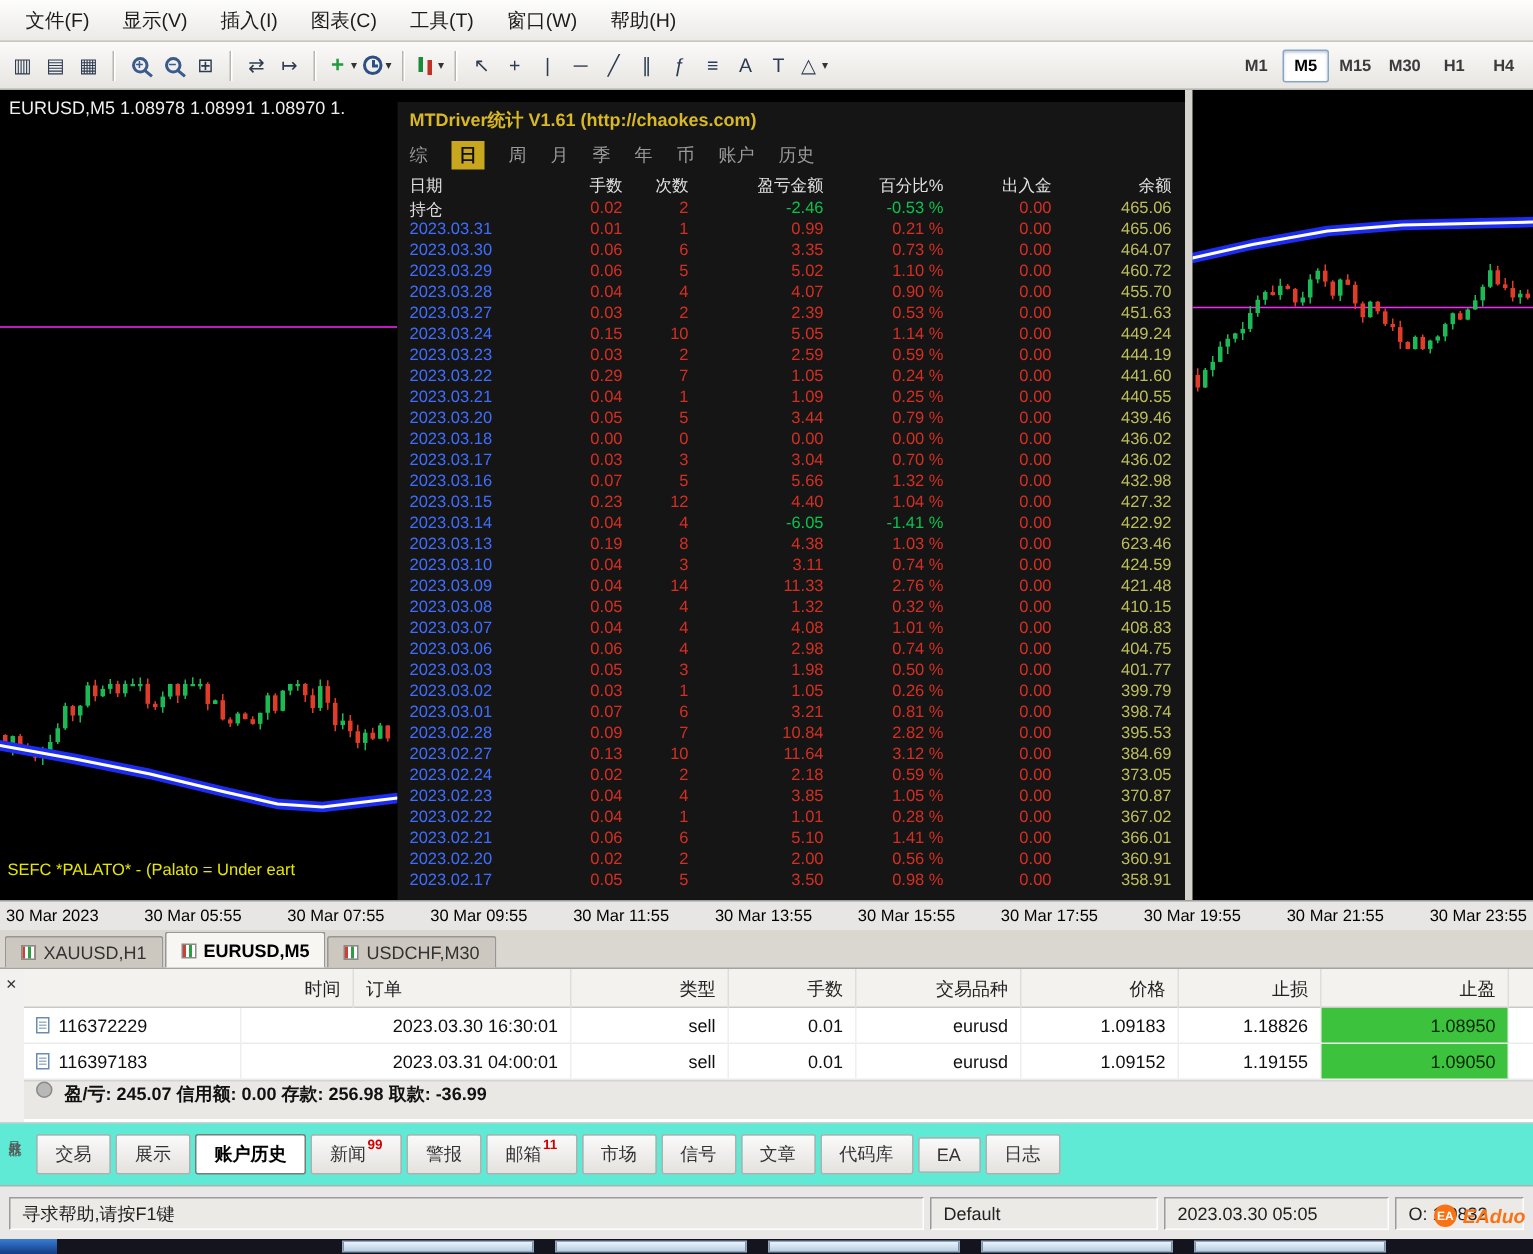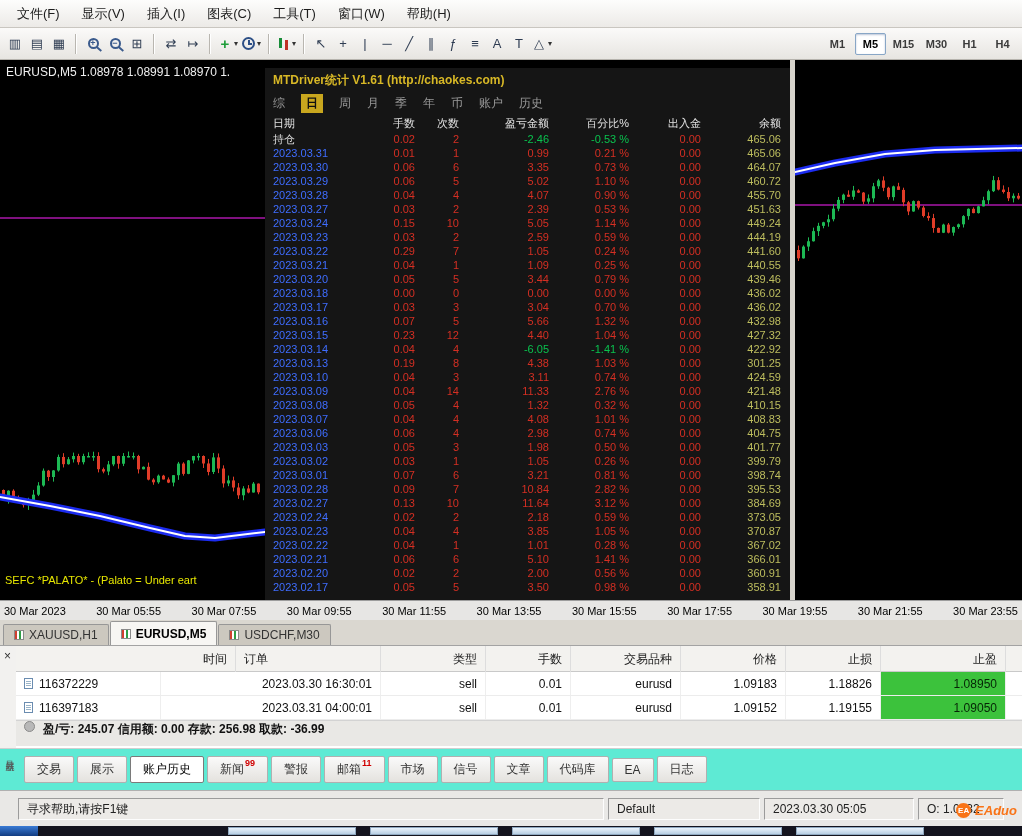--- a/index.html
+++ b/index.html
@@ -88,25 +88,25 @@
   #tsummary{height:26px;display:flex;gap:8px;background:#e9e8e5;border-top:1px solid #d3d3d3;
             font-weight:bold;font-size:12px;color:#111;padding-left:8px}
   .sum-ico{width:11px;height:11px;border-radius:50%;background:#b8b8b8;border:1px solid #8a8a8a;flex:0 0 auto}
 
   
   #ttabsbar{height:42px;background:#5eead4;display:flex;align-items:center;gap:3px;padding-left:24px;position:relative;
             border-top:1px solid #cfcfcf}
   .vlabel{position:absolute;left:3px;top:4px;writing-mode:vertical-rl;font-size:9px;color:#555;letter-spacing:1px}
   .ttab{padding:4px 12px;font-size:12px;color:#333;background:linear-gradient(#fafafa,#e4e2de);
         border:1px solid #b0b0b0;border-radius:2px;display:flex;align-items:flex-start;gap:1px}
-  .ttab.act{background:#fff;border-color:#7a7a7a;font-weight:normal;color:#000}
+  .ttab.act{background:#fff;border-color:#7a7a7a;font-weight:bold;color:#000}
   .badge{color:#d00000;font-size:9px;font-weight:bold;line-height:1;margin-top:-2px}
 
   
-  #statusbar{height:36px;background:#e9e8e6;border-top:1px solid #b0b0b0;display:flex;align-items:center;padding:0 18px;gap:4px}
+  #statusbar{height:36px;background:#e9e8e6;border-top:1px solid #b0b0b0;display:flex;align-items:center;padding:0 6px;gap:4px}
   .seg{height:22px;line-height:20px;font-size:12px;color:#222;border:1px solid;border-color:#9b9b9b #fdfdfd #fdfdfd #9b9b9b;
        padding:0 8px;background:#eceae7;overflow:hidden;white-space:nowrap}
   .seg.help{flex:1}
   .seg.profile{width:152px}
   .seg.datetime{width:150px}
   .seg.quote{width:86px}
 
   
   #watermark{position:absolute;top:803px;right:5px;display:flex;align-items:center;gap:4px;z-index:10}
   #wmico{width:15px;height:15px;border-radius:50%;background:#f97316;color:#fff;font-size:8px;font-weight:bold;
@@ -601,21 +601,21 @@
             <span class="pc c5 pos">0.00</span>
             <span class="pc c6 bal">422.92</span>
           </div>
           <div class="prow">
             <span class="pc c0 date">2023.03.13</span>
             <span class="pc c1 pos">0.19</span>
             <span class="pc c2 pos">8</span>
             <span class="pc c3 pos">4.38</span>
             <span class="pc c4 pos">1.03 %</span>
             <span class="pc c5 pos">0.00</span>
-            <span class="pc c6 bal">301.25</span>
+            <span class="pc c6 bal">623.46</span>
           </div>
           <div class="prow">
             <span class="pc c0 date">2023.03.10</span>
             <span class="pc c1 pos">0.04</span>
             <span class="pc c2 pos">3</span>
             <span class="pc c3 pos">3.11</span>
             <span class="pc c4 pos">0.74 %</span>
             <span class="pc c5 pos">0.00</span>
             <span class="pc c6 bal">424.59</span>
           </div>

